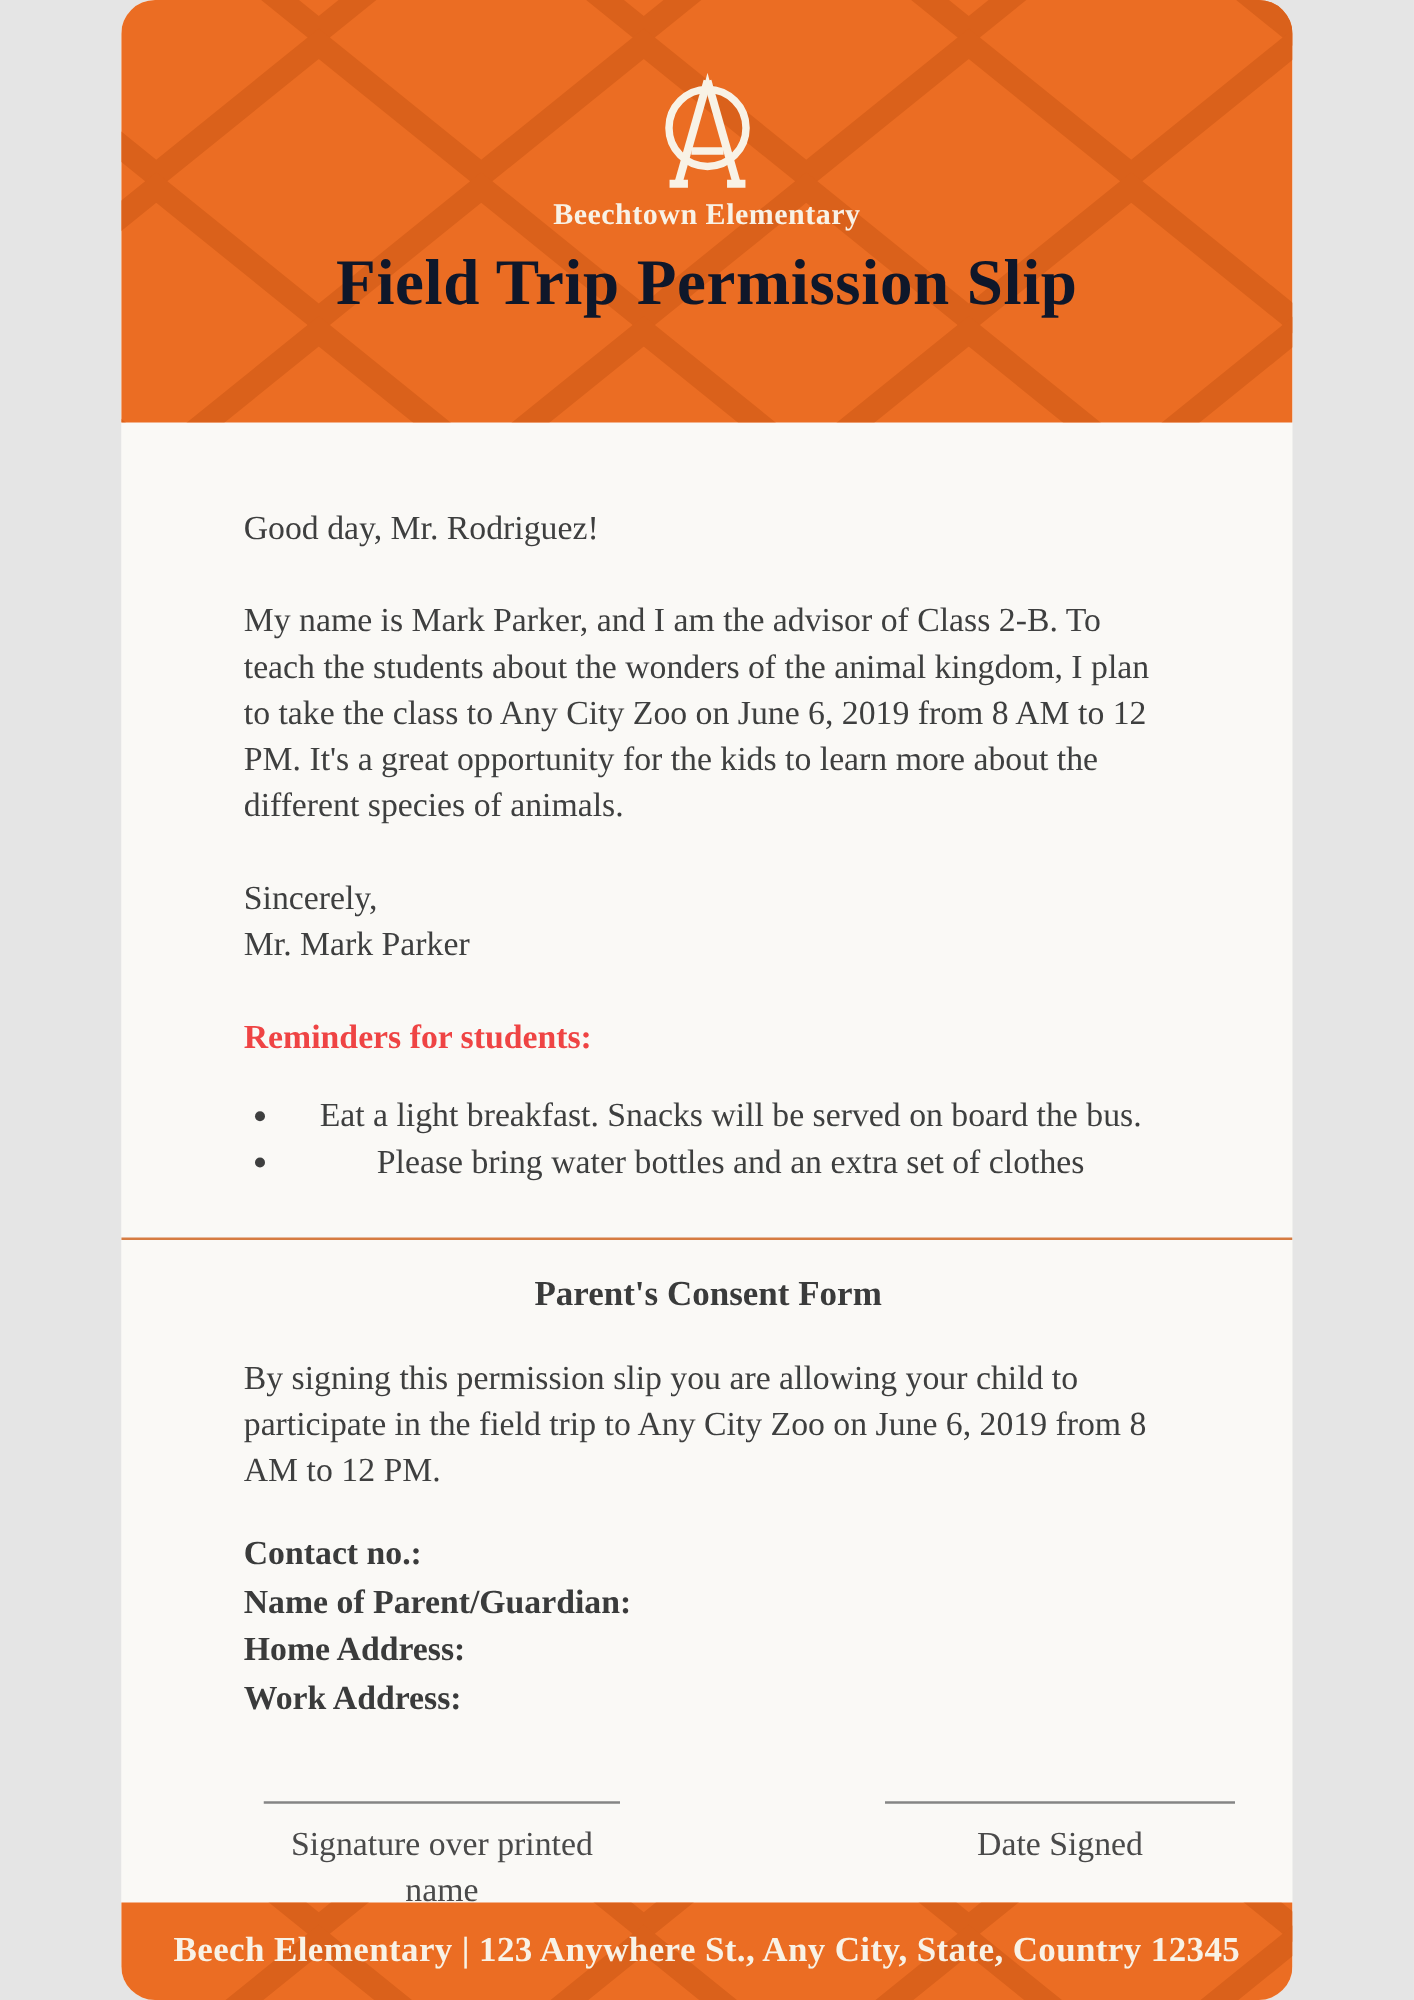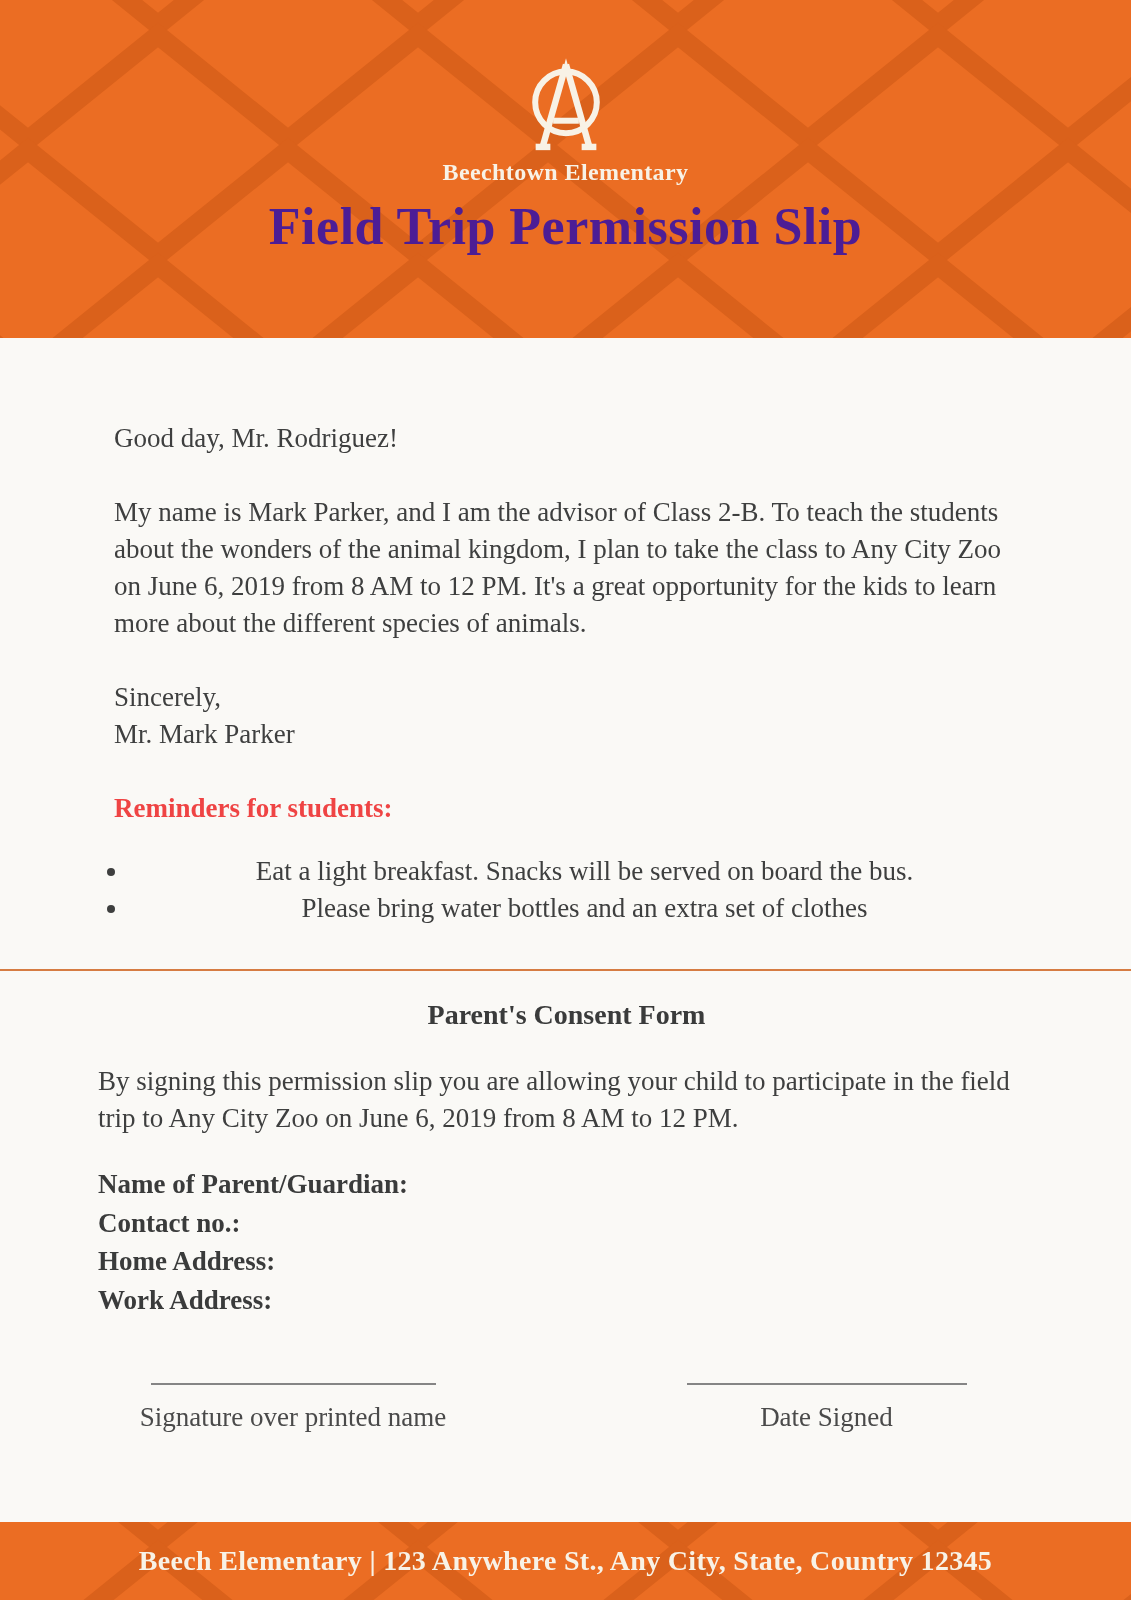--- a/index.html
+++ b/index.html
@@ -1,39 +1,40 @@
 <!DOCTYPE html>
 <html><head>
 <meta charset="utf-8">
 <style>
   html,body { margin:0; padding:0; background:#e5e5e5; }
   .page {
-    position:relative; width:1131px; height:1600px; margin:0 auto;
+    position:relative; width:937px; height:1600px; margin:0 auto;
     background:#FAF9F6; overflow:hidden;
     font-family:"Liberation Serif","DejaVu Serif",serif;
     color:#3E3F3F;
+    border-radius:27px;
   }
   .band { background:#EB6D23; position:relative; overflow:hidden; }
   .band .chevrons { position:absolute; left:0; top:0; pointer-events:none; }
   .chev { fill:none; stroke:#DA611B; stroke-width:19; }
 
   header.band { height:338px; text-align:center; }
   .header-content { position:relative; padding-top:58px; }
   .logo { display:block; margin:0 auto; }
   .school-name {
     color:#F8F2E6; font-size:24px; font-weight:bold; letter-spacing:.4px;
     margin-top:4px; line-height:28px;
   }
   .doc-title {
-    color:#4c1d95; font-size:52px; font-weight:bold; letter-spacing:.5px;
+    color:#0f172a; font-size:52px; font-weight:bold; letter-spacing:.5px;
     margin:12px 0 0 0; line-height:58px;
   }
 
   main.letter { padding:66px 96px 0 98px; font-size:27px; line-height:37px; }
-  main.letter p { margin:16px; }
+  main.letter p { margin:0; }
   .body-para, .closing, .bold-heading { margin-top:37px !important; }
   .bold-heading { font-weight:bold; color:#ef4444; }
   ul.reminders { margin:26px 0 0 0; padding-left:32px; }
   ul.reminders li { line-height:37px; padding-left:4px;text-align:center; }
 
   hr.divider { border:none; border-top:2px solid #D67C42; margin:42px 0 0 0; }
 
   section.consent { padding:0 96px 0 98px; font-size:27px; }
   .consent-heading {
     font-size:28px; font-weight:bold; text-align:center; color:#3A3B3B;
@@ -95,22 +96,22 @@
       <li>Please bring water bottles and an extra set of clothes</li>
     </ul>
   </main>
 
   <hr class="divider">
 
   <section class="consent">
     <h2 class="consent-heading">Parent's Consent Form</h2>
     <p class="consent-body">By signing this permission slip you are allowing your child to participate in the field trip to Any City Zoo on June 6, 2019 from 8 AM to 12 PM.</p>
     <div class="fields">
+      <div class="field-label">Contact no.:</div>
       <div class="field-label">Name of Parent/Guardian:</div>
-      <div class="field-label">Contact no.:</div>
       <div class="field-label">Home Address:</div>
       <div class="field-label">Work Address:</div>
     </div>
     <div class="sig-row">
       <div class="sig-col">
         <div class="sig-line"></div>
         <div class="sig-label">Signature over printed name</div>
       </div>
       <div class="sig-col date">
         <div class="sig-line"></div>

